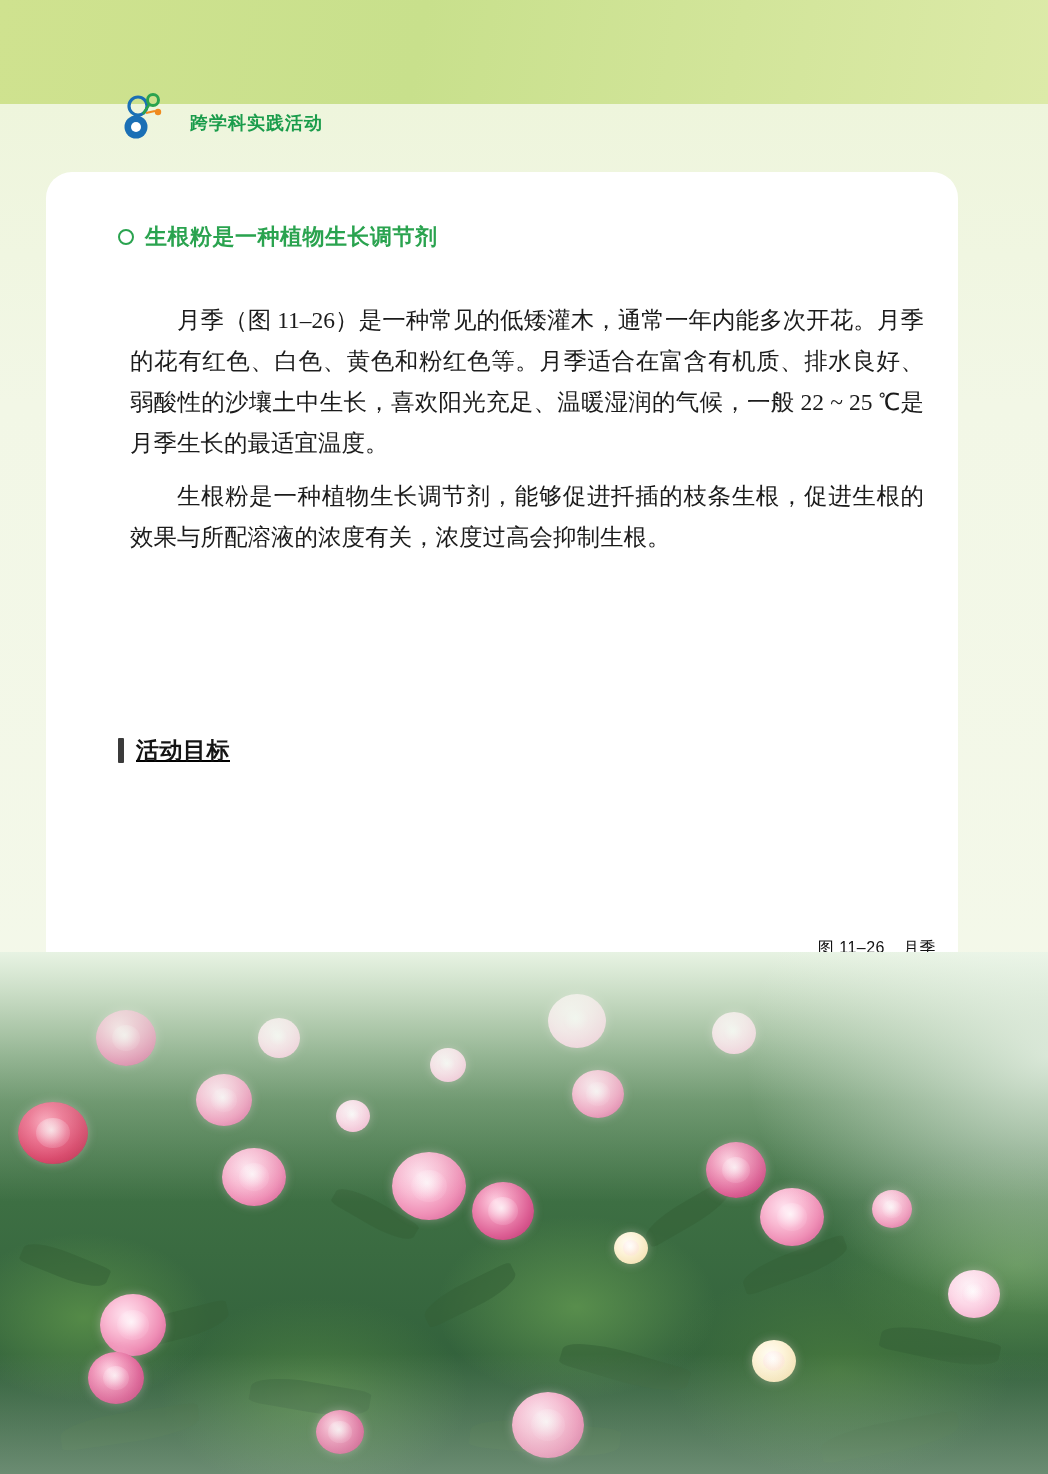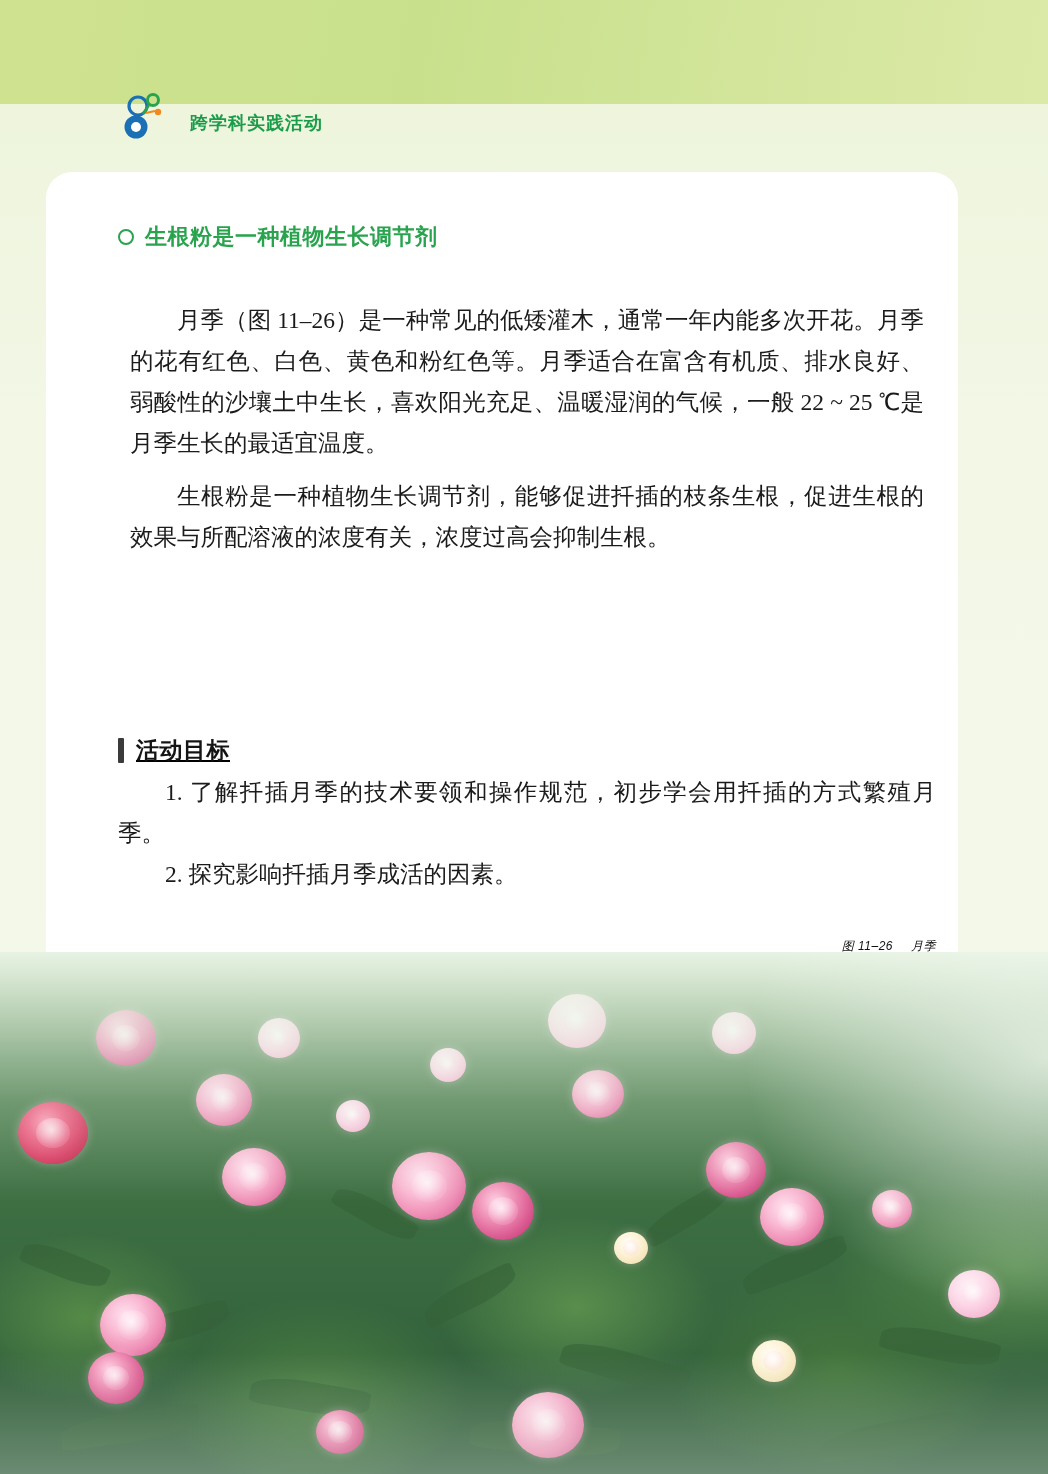--- a/index.html
+++ b/index.html
@@ -139,24 +139,23 @@
   .goals-list p {
     margin: 0;
     text-indent: 2em;
   }
 
   
   .fig-caption {
     position: absolute;
     right: 112px; top: 938px;
     font-family: "Liberation Sans", sans-serif;
-    font-size: 12px;
+    font-size: 16px;
     color: #111111;
     letter-spacing: 0.5px;
-    font-style: italic;
   }
   .fig-caption .gap { display: inline-block; width: 18px; }
 
   
   .photo {
     position: absolute;
     left: 0; top: 952px;
     width: 1048px; height: 522px;
     overflow: hidden;
     background: #2f5b33;
@@ -256,24 +255,20 @@
 
 <div class="body-text">
   <p>月季（图 11–26）是一种常见的低矮灌木，通常一年内能多次开花。月季的花有红色、白色、黄色和粉红色等。月季适合在富含有机质、排水良好、弱酸性的沙壤土中生长，喜欢阳光充足、温暖湿润的气候，一般 22 ~ 25 ℃是月季生长的最适宜温度。</p>
   <p>生根粉是一种植物生长调节剂，能够促进扦插的枝条生根，促进生根的效果与所配溶液的浓度有关，浓度过高会抑制生根。</p>
 </div>
 
 <div class="goals">
   <div class="goals-head">
     <span class="goals-bar"></span>
     <span class="goals-title">活动目标</span>
-  </div>
-  <div class="goals-list">
-    <p>1. 了解扦插月季的技术要领和操作规范，初步学会用扦插的方式繁殖月季。</p>
-    <p>2. 探究影响扦插月季成活的因素。</p>
   </div>
 </div>
 
 <div class="fig-caption">
   <span>图 11–26</span><span class="gap"></span><span>月季</span>
 </div>
 
 <div class="photo">
   <div class="foliage"></div>
 

